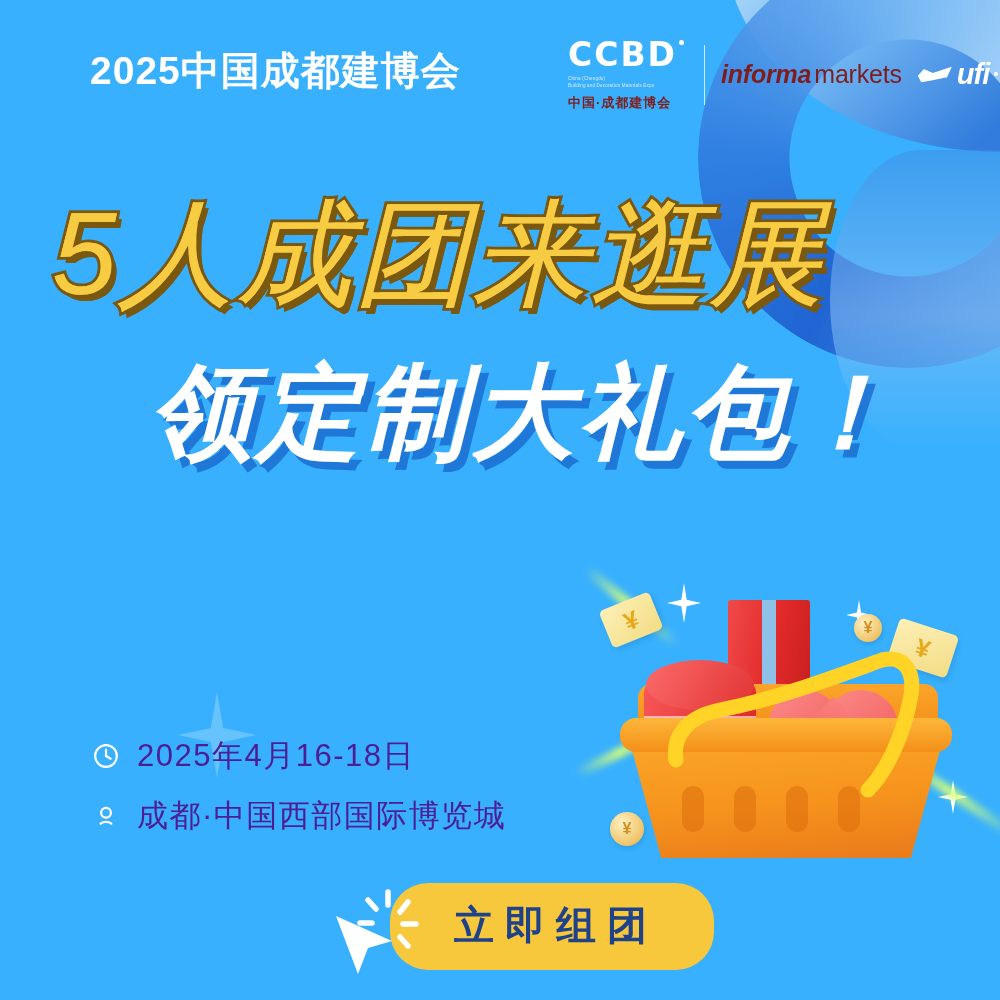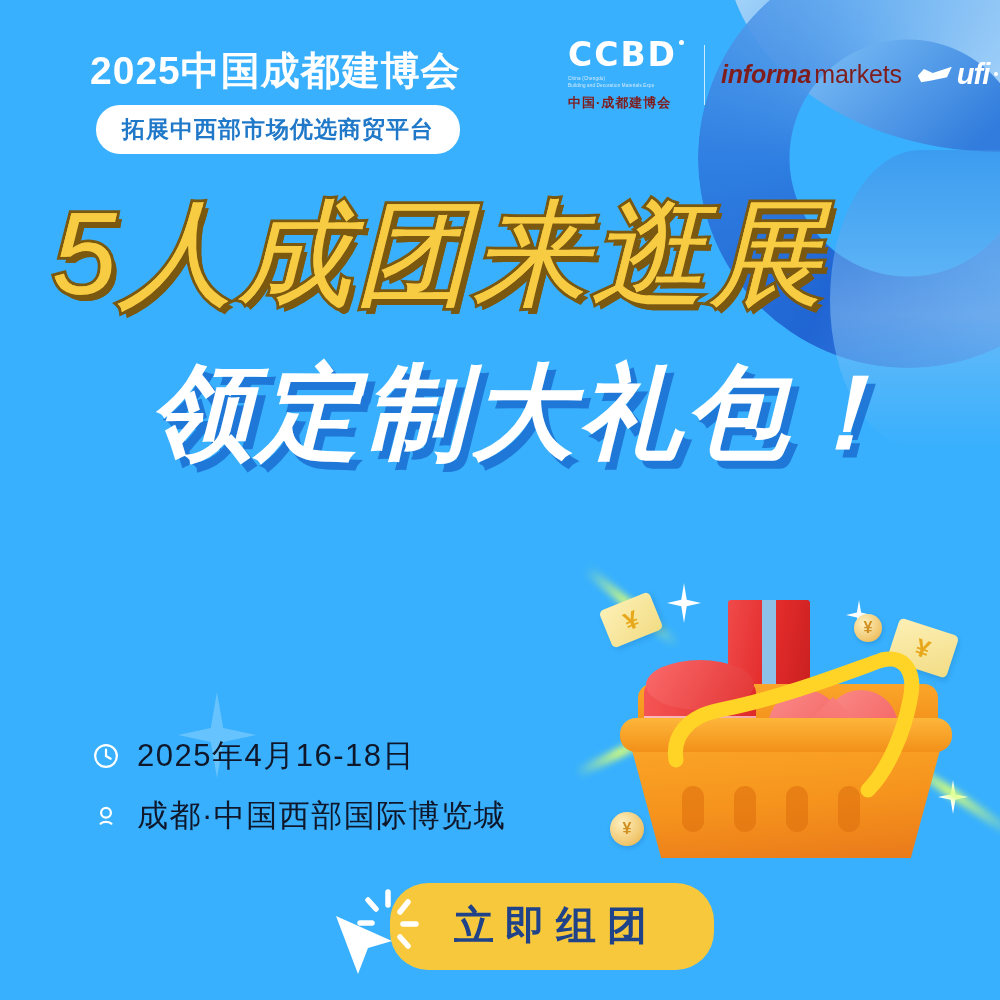--- a/index.html
+++ b/index.html
@@ -133,21 +133,21 @@
     border-left:15px solid #ffffff;
     border-top:10px solid transparent;
     border-bottom:10px solid transparent;
   }
   .bullet-text{
     font-size:30px;color:#ffffff;line-height:1.42;letter-spacing:.5px;white-space:nowrap;
   }
 
   .meta-block{position:absolute;left:92px;top:735px;}
   .meta-row{display:flex;align-items:center;gap:17px;margin-bottom:18px;}
-  .meta-text{font-size:31px;color:#0f172a;letter-spacing:1.5px;white-space:nowrap;}
+  .meta-text{font-size:31px;color:#4c1d95;letter-spacing:1.5px;white-space:nowrap;}
   .ico{width:28px;height:28px;flex:0 0 auto;}
 
   
   .cta-wrap{position:absolute;left:330px;top:878px;display:flex;align-items:center;}
   .cursor{position:relative;width:96px;height:96px;flex:0 0 auto;}
   .cursor svg{position:absolute;left:0;top:0;}
   .cta-btn{
     margin-left:-36px;
     background:#f7c83c;border-radius:38px;
     padding:15px 56px 17px 64px;
@@ -194,21 +194,20 @@
   <div class="sparkle" style="left:938px;top:780px;width:30px;height:34px;color:#ffffff;">
       <i></i>
     </div>
 
   <div class="glow-streak" style="left:572px;top:602px;width:120px;transform:rotate(40deg);"></div>
   <div class="glow-streak" style="left:570px;top:745px;width:110px;transform:rotate(-26deg);"></div>
   <div class="glow-streak" style="left:880px;top:790px;width:150px;transform:rotate(34deg);"></div>
 
   <div class="header">
     <div class="brand-title">2025中国成都建博会</div>
-    <div class="brand-pill">拓展中西部市场优选商贸平台</div>
 
     <div class="logos">
       <div class="ccbd">
         <div class="ccbd-main"><span>CCBD</span><span class="ccbd-dot"></span></div>
         <div class="ccbd-en" style="white-space:pre-line;">China (Chengdu)
 Building and Decoration Materials Expo</div>
         <div class="ccbd-cn">中国·成都建博会</div>
       </div>
 
       <div class="divider-v"></div>

